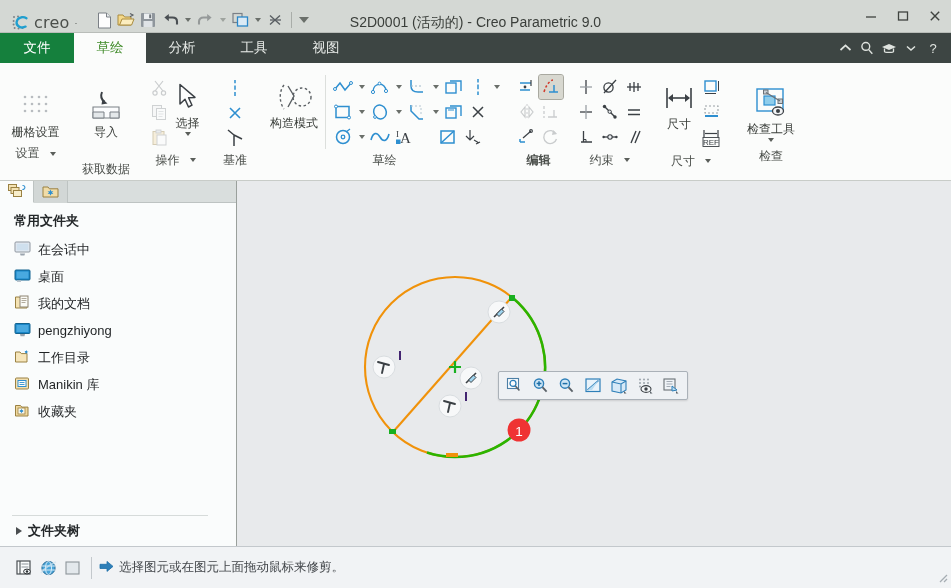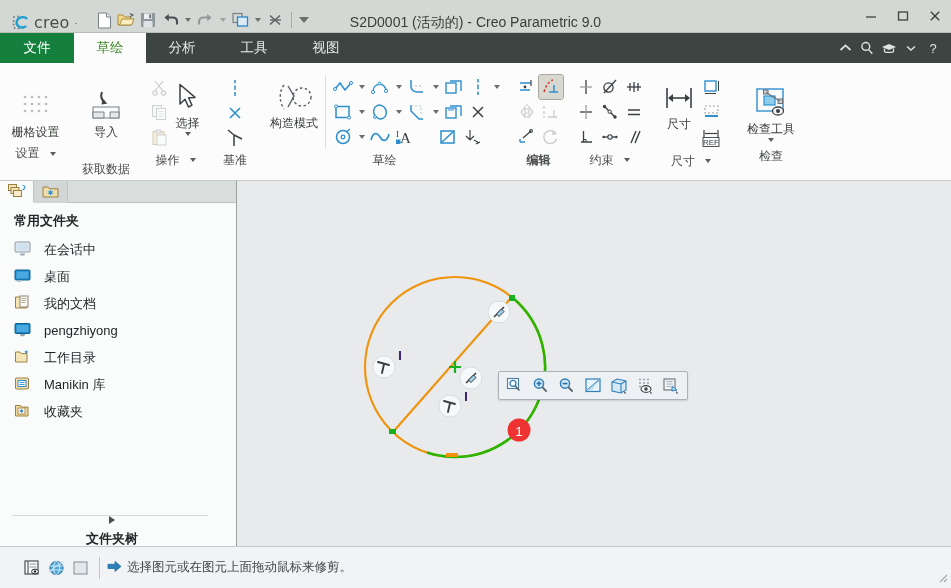--- a/index.html
+++ b/index.html
@@ -101,48 +101,48 @@
     width:34px; height:22px; display:flex; align-items:center; justify-content:center;
     border-right:1px solid #bdc3c2; cursor:default;
   }
   .nav-tab.active { background:#fafcfc; border-bottom:1px solid #fafcfc; }
   .nav-tab.t2 { background:#d2d7d6; }
   .nav-rest { flex:1; height:21px; border-bottom:1px solid #bdc3c2; }
 
   .sb-scroll { flex:1; overflow:hidden; padding:6px 16px 0 0; display:flex; flex-direction:column; }
   .sb-head { font-size:13px; font-weight:bold; color:#24282a; padding:3px 12px 6px 14px; }
   .sb-item {
-    height:27px; display:flex; align-items:center; gap:13px; padding:0 12px 0 14px; cursor:default;
+    height:27px; display:flex; align-items:center; gap:7px; padding:0 12px 0 14px; cursor:default;
   }
   .sb-item .lab { font-size:13px; color:#1f2224; }
   .sb-gap { height:22px; }
   .sb-divider { height:1px; background:#d6dbda; margin:10px 12px 0 12px; }
   .sb-tree {
-    height:30px; display:flex; align-items:center; gap:6px; padding:0 12px 0 16px; cursor:default;flex-direction:column;
+    height:30px; display:flex; align-items:center; gap:6px; padding:0 12px 0 16px; cursor:default;
   }
   .sb-tree .lab { font-size:13px; font-weight:bold; color:#24282a; }
   .tri { width:0;height:0;border-top:4.5px solid transparent;border-bottom:4.5px solid transparent;border-left:6px solid #4a4e50; }
   .sb-fill { flex:1; }
 
   
   .canvas-wrap { flex:1; position:relative; background:#e8eaec; overflow:hidden; }
   .gfx-toolbar {
     position:absolute; left:261px; top:190px; height:29px; background:#eef1f4;
     border:1px solid #aab1b8; border-radius:2px; display:flex; align-items:center; padding:0 3px;
     box-shadow:0 1px 2px rgba(0,0,0,.12);
   }
   .gfx-btn { width:26px; height:23px; display:flex; align-items:center; justify-content:center; cursor:default; border-radius:2px; }
   .sketch-svg { position:absolute; left:0; top:0; }
 
   
   .statusbar {
     height:42px; background:#f1f3f5; border-top:1px solid #c3c8cc; display:flex; align-items:center;
     flex:0 0 42px; position:relative;
   }
-  .st-left { display:flex; align-items:center; padding-left:20px; }
+  .st-left { display:flex; align-items:center; padding-left:12px; }
   .st-btn { width:24px; height:24px; display:flex; align-items:center; justify-content:center; cursor:default; }
   .st-sep { width:1px; height:22px; background:#c3c8cc; margin:0 7px; }
   .st-msg { display:flex; align-items:center; gap:5px; font-size:12.5px; color:#42464a; }
   .st-right { margin-left:auto; display:flex; align-items:center; padding-right:8px; gap:0; }
   .st-find {
     display:flex; align-items:center; border:1px solid #b6bcc2; background:#fbfcfd; height:25px; border-radius:2px;
   }
   .st-find .fbtn { width:26px; height:23px; display:flex; align-items:center; justify-content:center; }
   .st-find .fcar { width:16px; height:23px; display:flex; align-items:center; justify-content:center; background:#e6e9ec; border-left:1px solid #c7ccd1; }
   .st-filter {

